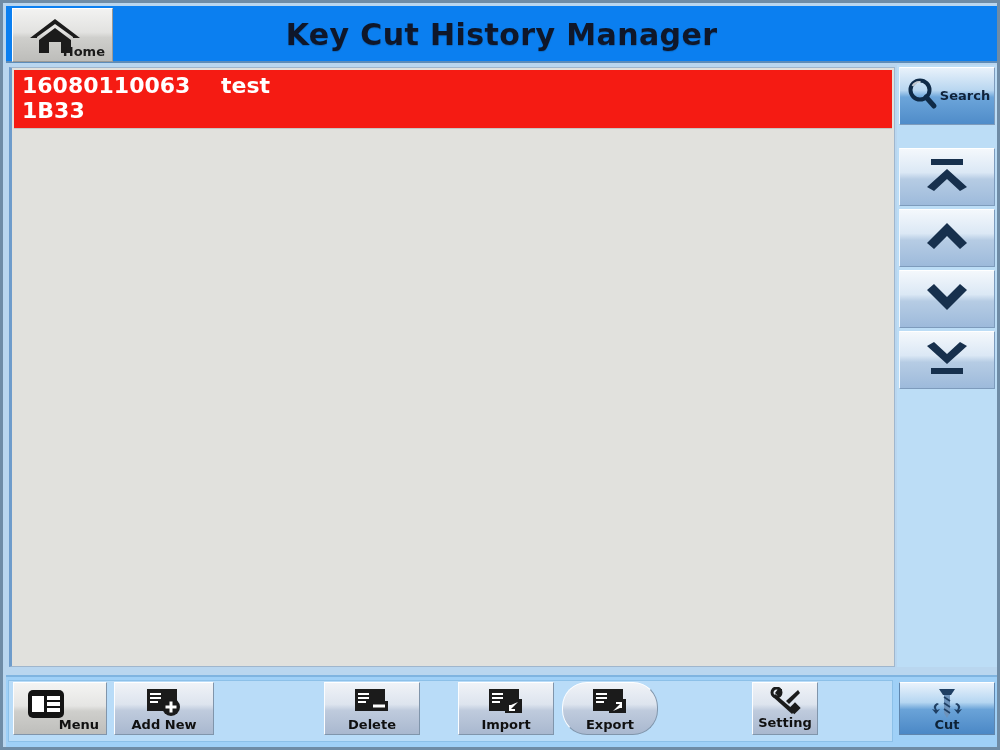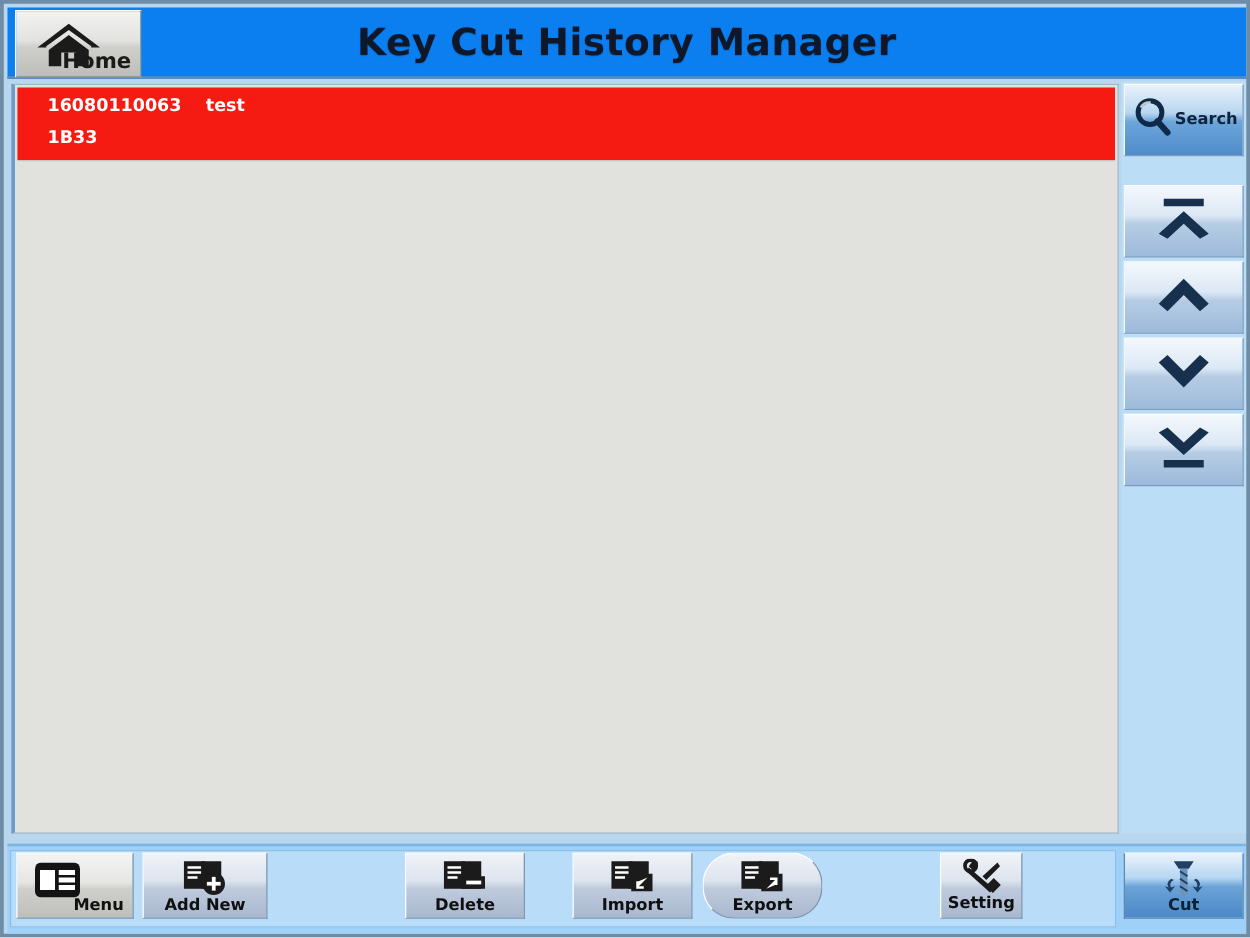--- a/index.html
+++ b/index.html
@@ -46,41 +46,41 @@
     border-left-color: #ffffff;
     box-sizing: border-box;
     cursor: pointer;
   }
   #home-btn .hb-icon {
     position: absolute; left: 14px; top: 6px;
   }
   #home-btn .hb-label {
     position: absolute;
     right: 7px; bottom: 2px;
-    font-size: 17px; font-weight: bold; color: #1a1a1a;
+    font-size: 13px; font-weight: bold; color: #1a1a1a;
   }
 
   
   #list-area {
     position: absolute;
     left: 6px; top: 64px;
     width: 886px; height: 600px;
     background: #e1e1dd;
     border: 1px solid #9fb6cd;
     border-left: 3px solid #6e9ccb;
     box-sizing: border-box;
     overflow: hidden;
   }
   .list-row {
     position: relative;
     margin: 2px 2px 0 2px;
-    padding: 3px 8px 5px 24px;
+    padding: 3px 8px 5px 8px;
     background: #f51b13;
     color: #ffffff;
-    font-size: 14px;
+    font-size: 22px;
     font-weight: bold;
     line-height: 25px;
     cursor: pointer;
     box-shadow: 0 1px 0 rgba(0,0,0,0.12);
   }
   .list-row .rl1 { white-space: pre; }
   .list-row .rl2 { white-space: pre; }
 
   
   #sidebar {

